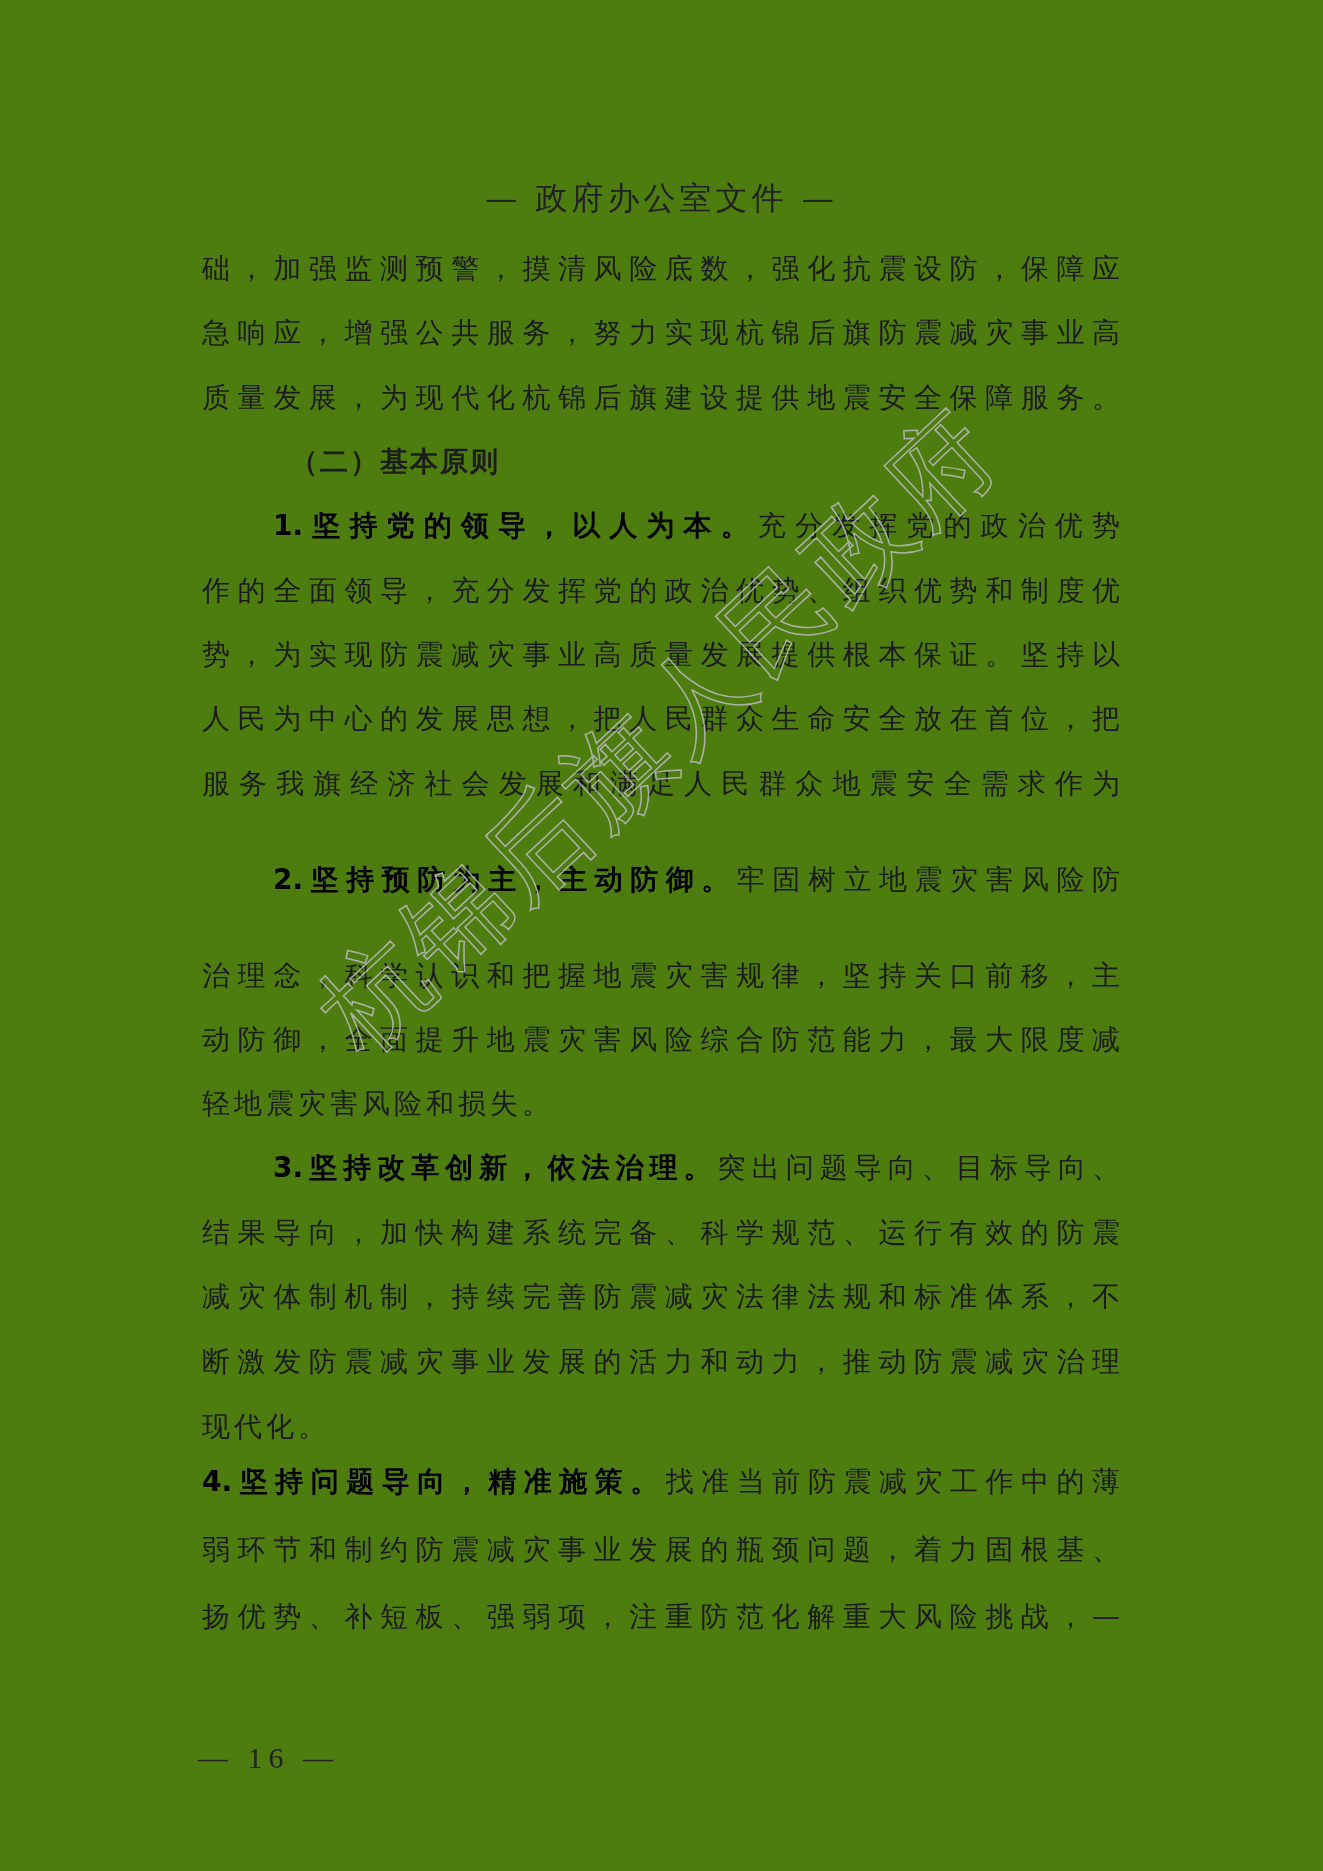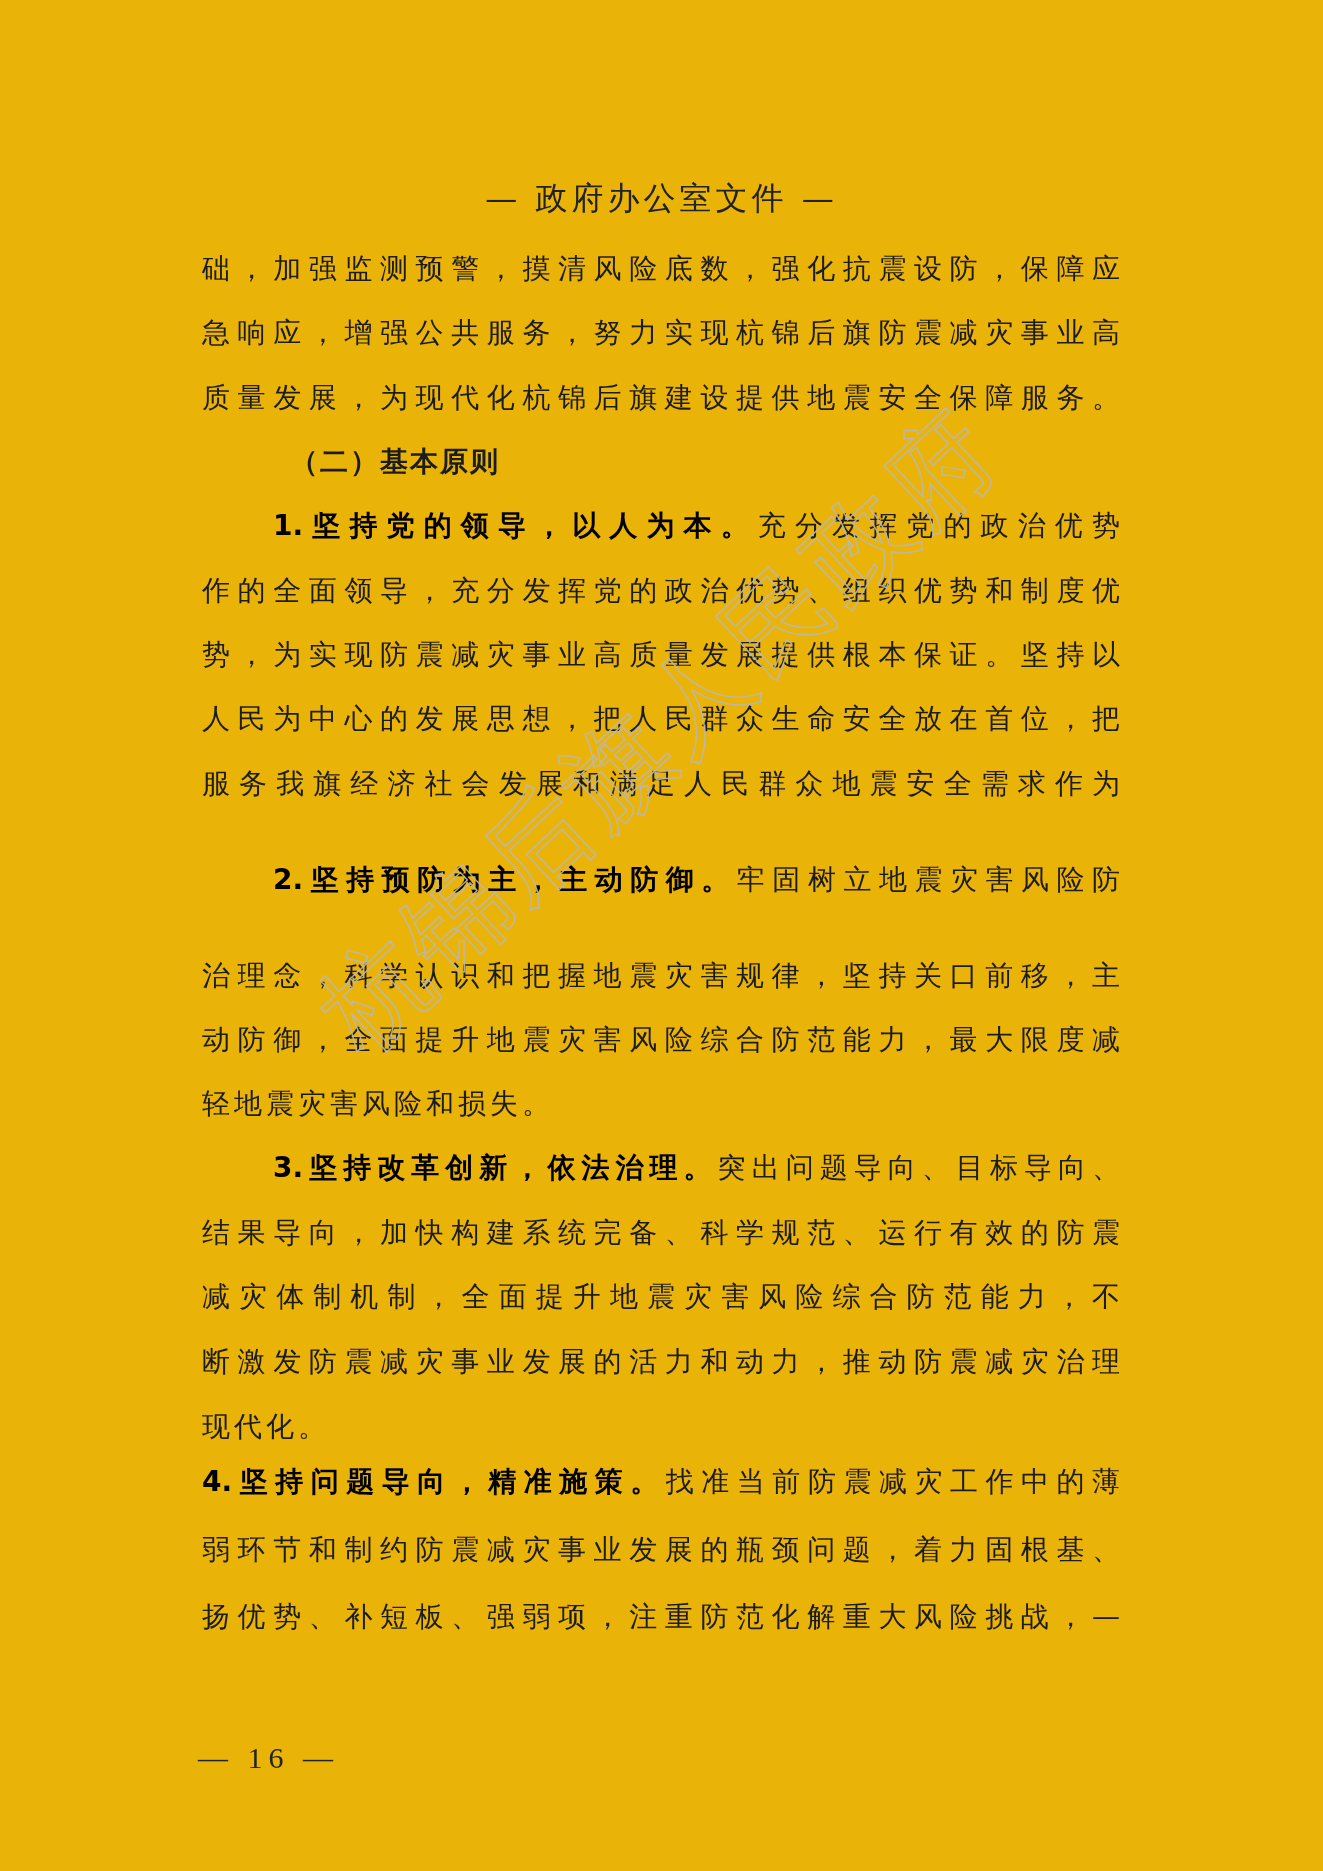--- a/index.html
+++ b/index.html
@@ -13,21 +13,21 @@
     position: relative;
     overflow: hidden;
     font-family: "DejaVu Serif", "Liberation Serif", serif;
     color: #1a1a1a;
   }
   .page {
     position: absolute;
     left: 0; top: 0;
     width: 1323px;
     height: 1871px;
-    background: #eab308;
+    background: #4d7c0f;
   }
   .header {
     position: absolute;
     top: 178px;
     left: 0;
     width: 1323px;
     text-align: center;
     font-size: 32px;
     line-height: 40px;
     letter-spacing: 4px;
@@ -115,21 +115,21 @@
   <div class="line" style="top:697px">人民为中心的发展思想，把人民群众生命安全放在首位，把</div>
   <div class="line" style="top:762px">服务我旗经济社会发展和满足人民群众地震安全需求作为</div>
 
   <div class="line indent" style="top:858px"><span class="bold">2.坚持预防为主，主动防御。</span><span>牢固树立地震灾害风险防</span></div>
   <div class="line" style="top:954px">治理念，科学认识和把握地震灾害规律，坚持关口前移，主</div>
   <div class="line" style="top:1018px">动防御，全面提升地震灾害风险综合防范能力，最大限度减</div>
   <div class="line last" style="top:1082px">轻地震灾害风险和损失。</div>
 
   <div class="line indent" style="top:1146px"><span class="bold">3.坚持改革创新，依法治理。</span><span>突出问题导向、目标导向、</span></div>
   <div class="line" style="top:1211px">结果导向，加快构建系统完备、科学规范、运行有效的防震</div>
-  <div class="line" style="top:1275px">减灾体制机制，全面提升地震灾害风险综合防范能力，不</div>
+  <div class="line" style="top:1275px">减灾体制机制，持续完善防震减灾法律法规和标准体系，不</div>
   <div class="line" style="top:1340px">断激发防震减灾事业发展的活力和动力，推动防震减灾治理</div>
   <div class="line last" style="top:1405px">现代化。</div>
 
   <div class="line" style="top:1460px"><span class="bold">4.坚持问题导向，精准施策。</span><span>找准当前防震减灾工作中的薄</span></div>
   <div class="line" style="top:1528px">弱环节和制约防震减灾事业发展的瓶颈问题，着力固根基、</div>
   <div class="line" style="top:1595px">扬优势、补短板、强弱项，注重防范化解重大风险挑战，—</div>
 
   <div class="watermark">杭锦后旗人民政府</div>
 
   <div class="page-number">— 16 —</div>

